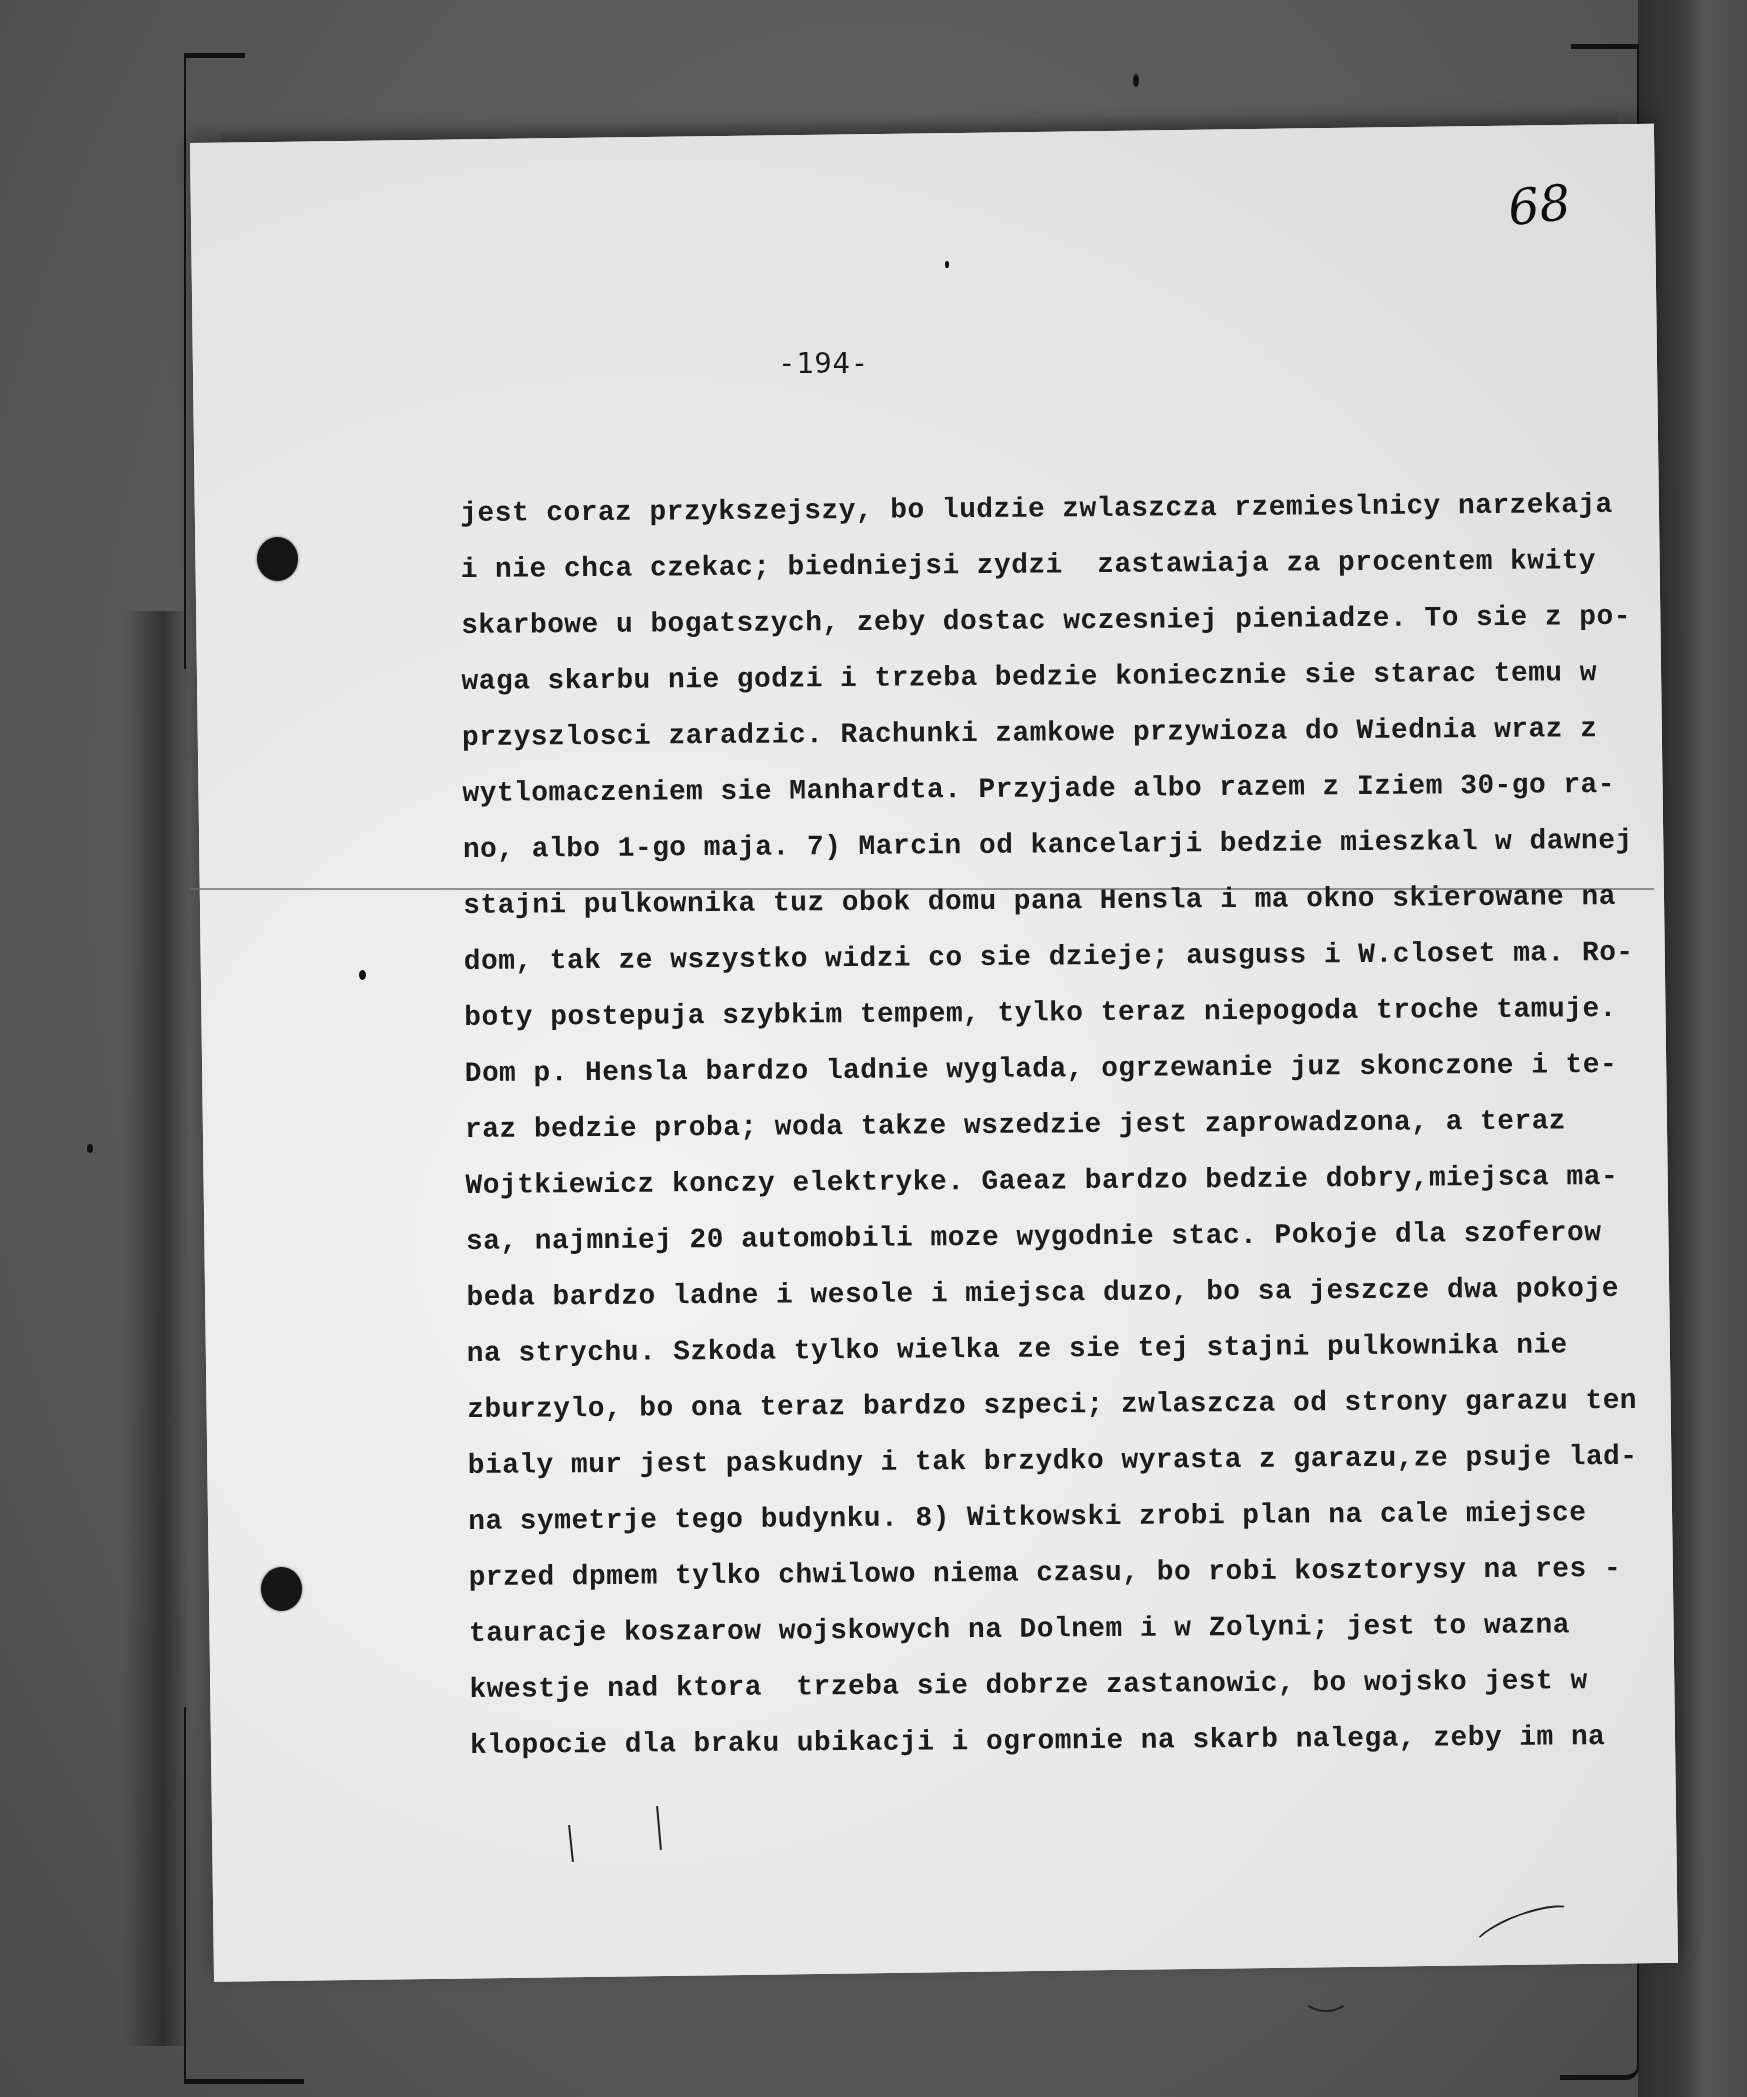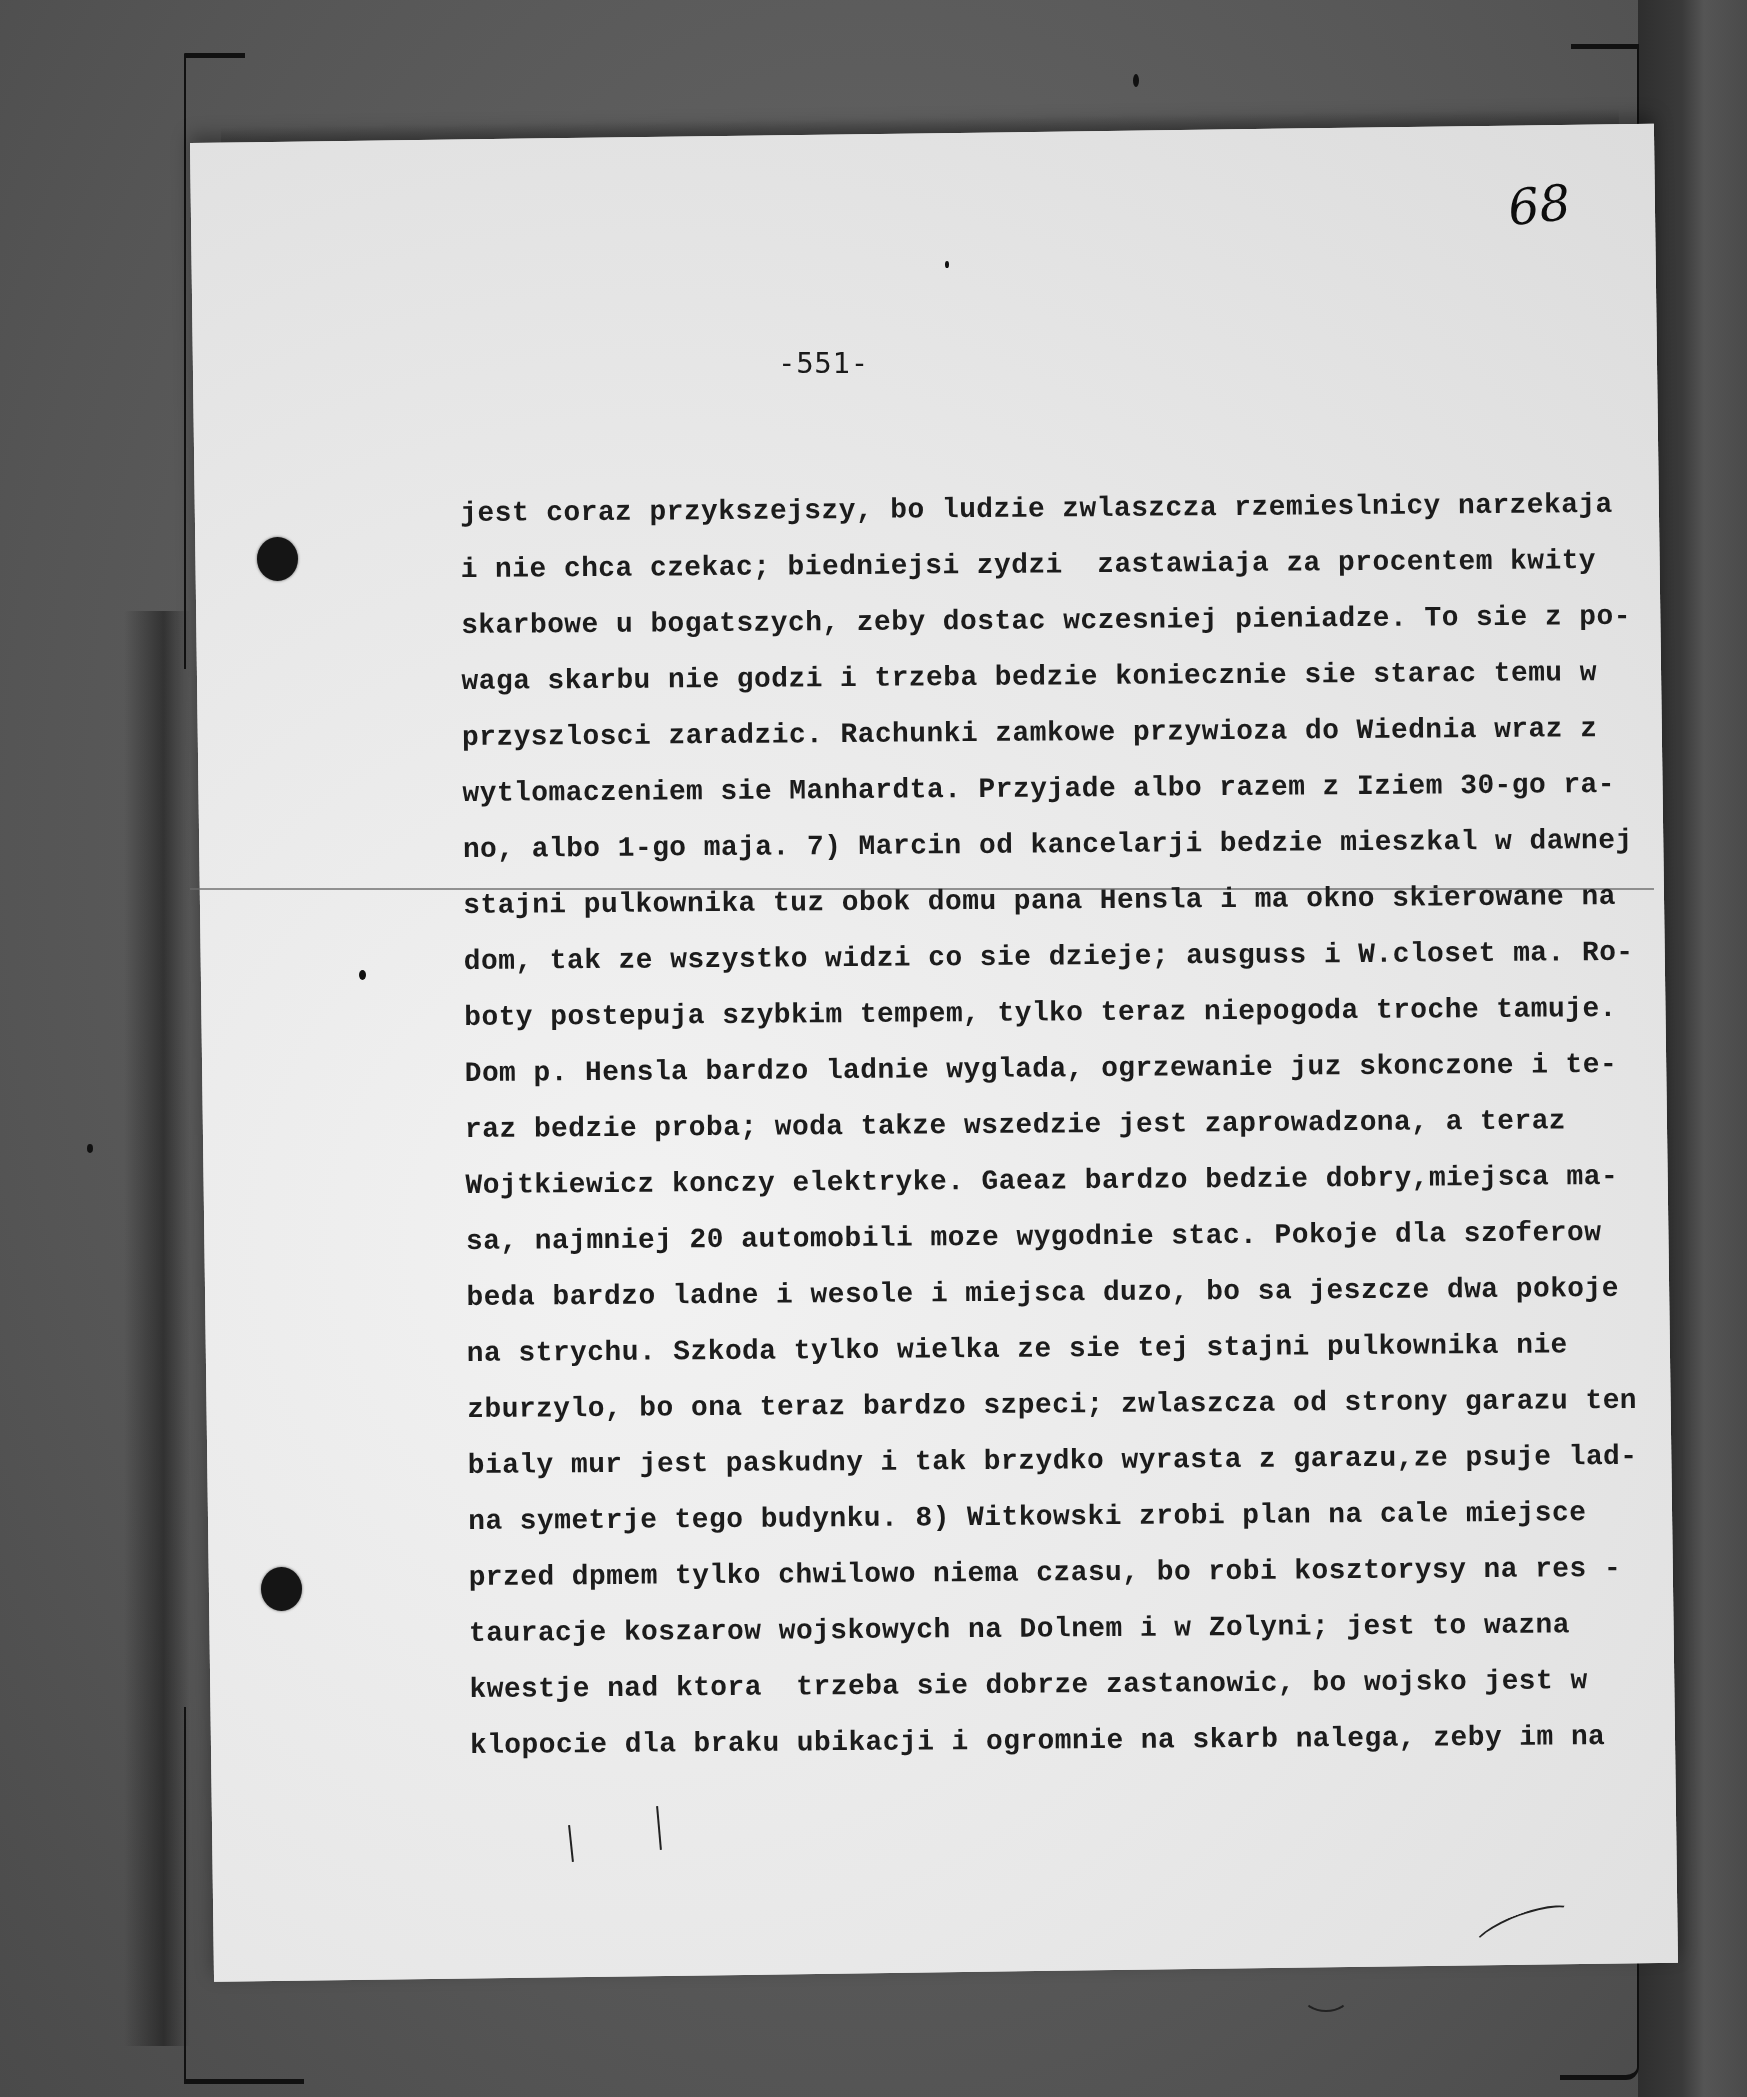--- a/index.html
+++ b/index.html
@@ -94,21 +94,21 @@
 
 <div class="page-top-shadow"></div>
 <div class="page"></div>
 
 <div class="fold-line"></div>
 
 <div class="punch-hole h1"></div>
 <div class="punch-hole h2"></div>
 
 <div class="folio">68</div>
-<div class="page-number">-551-</div>
+<div class="page-number">-194-</div>
 
 <div class="body-text">
   <div class="line">jest coraz przykszejszy, bo ludzie zwlaszcza rzemieslnicy narzekaja</div>
   <div class="line">i nie chca czekac; biedniejsi zydzi  zastawiaja za procentem kwity</div>
   <div class="line">skarbowe u bogatszych, zeby dostac wczesniej pieniadze. To sie z po-</div>
   <div class="line">waga skarbu nie godzi i trzeba bedzie koniecznie sie starac temu w</div>
   <div class="line">przyszlosci zaradzic. Rachunki zamkowe przywioza do Wiednia wraz z</div>
   <div class="line">wytlomaczeniem sie Manhardta. Przyjade albo razem z Iziem 30-go ra-</div>
   <div class="line">no, albo 1-go maja. 7) Marcin od kancelarji bedzie mieszkal w dawnej</div>
   <div class="line">stajni pulkownika tuz obok domu pana Hensla i ma okno skierowane na</div>

